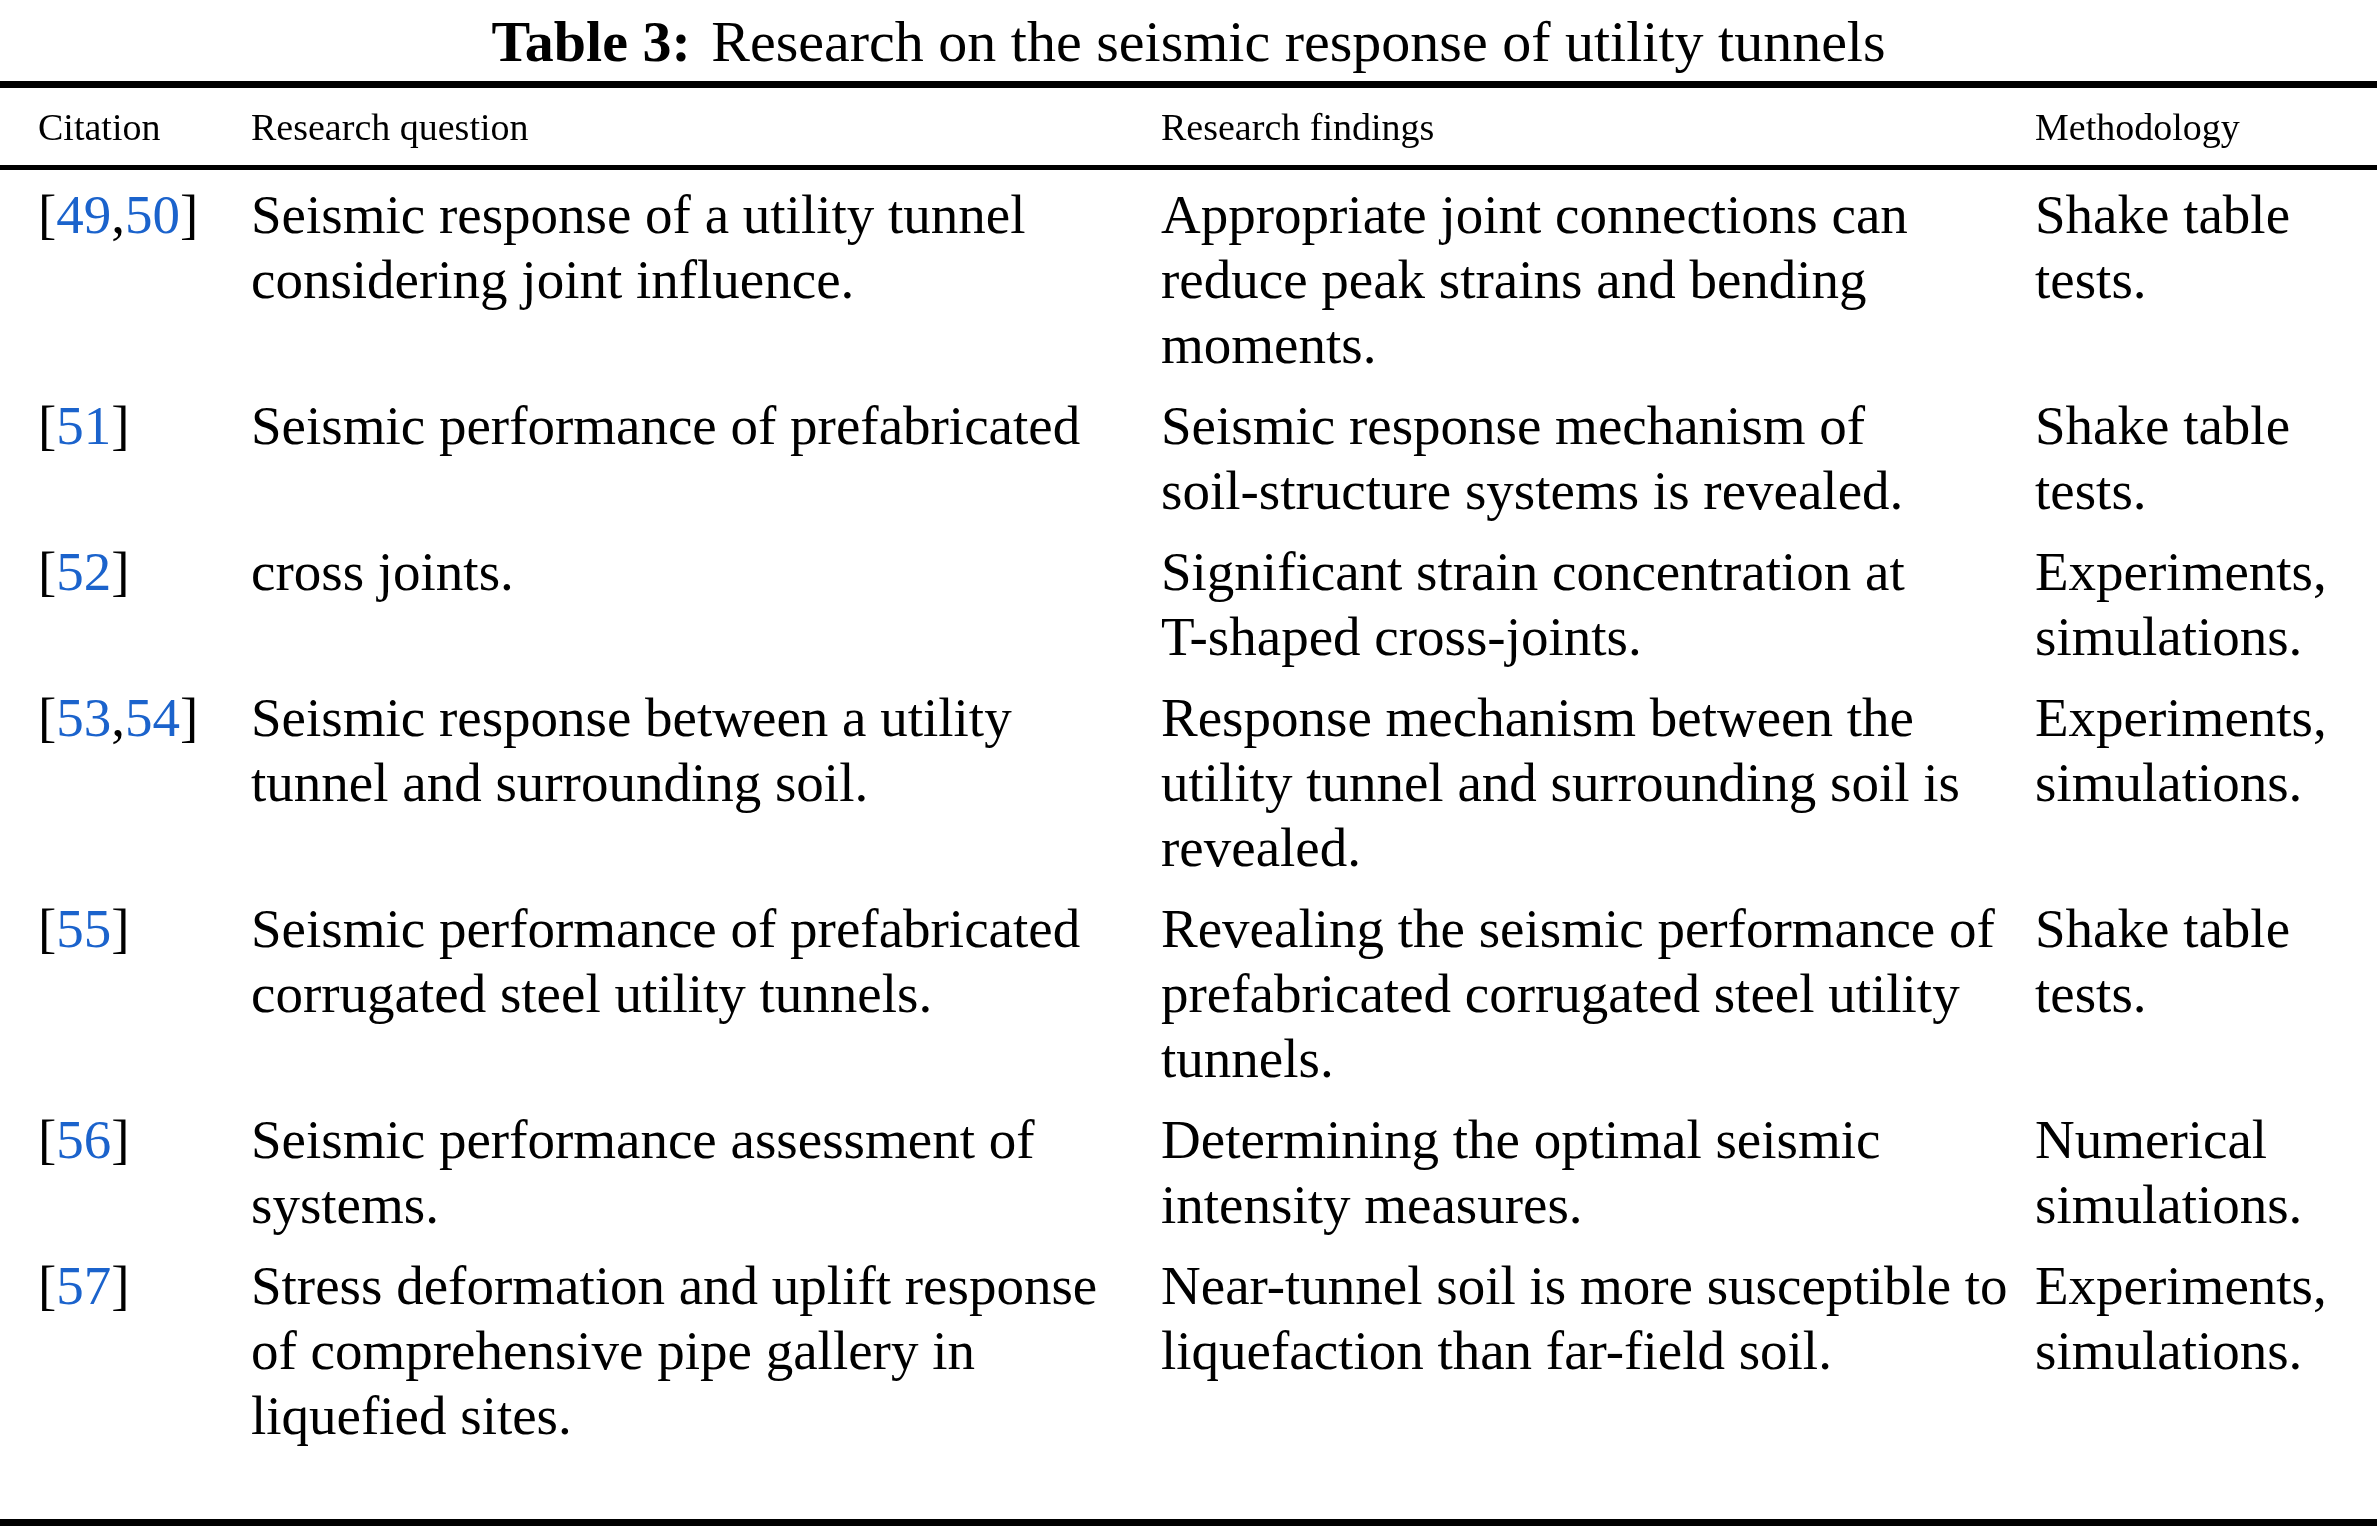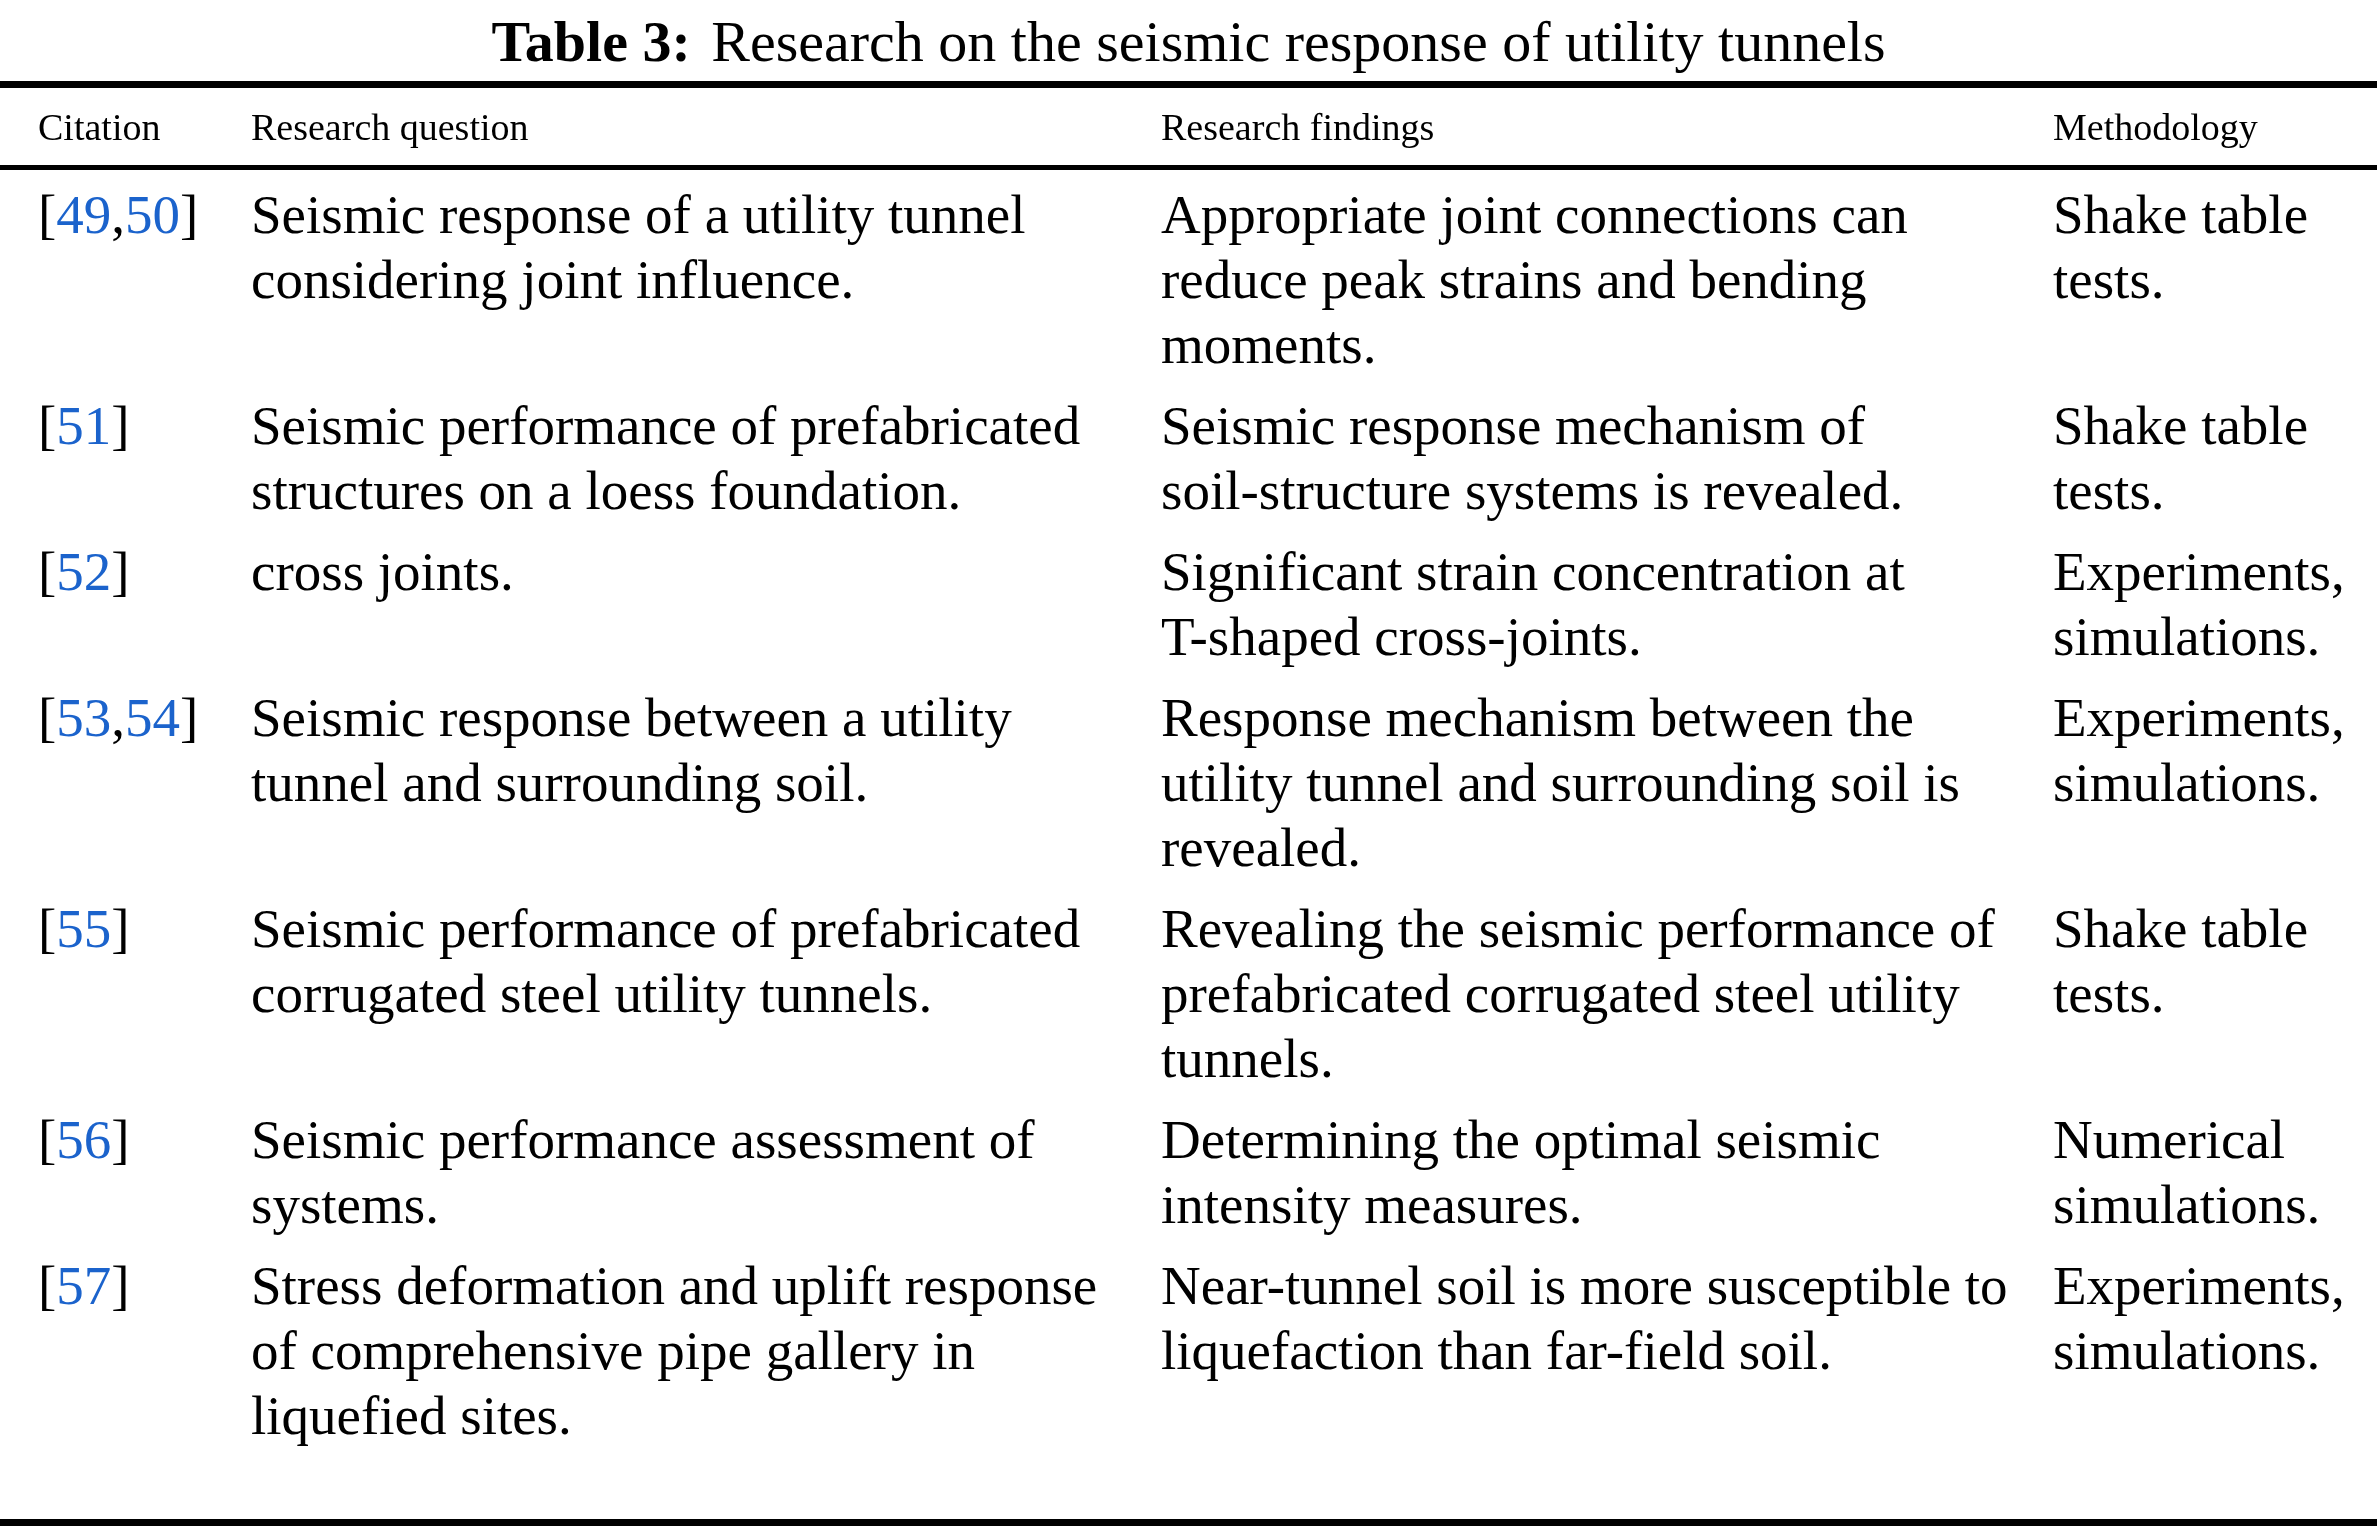--- a/index.html
+++ b/index.html
@@ -42,21 +42,21 @@
   .row {
     display: flex;
     padding-left: 38px;
     padding-bottom: 16px;
     box-sizing: border-box;
   }
   .col      { flex: 0 0 auto; }
   .col-cit  { width: 213px; }
   .col-q    { width: 910px; }
   .col-f    { width: 874px; }
-  .col-m    { width: 316px; margin-left: 18px; }
+  .col-m    { width: 316px; }
   .line {
     height: 65px;
     line-height: 65px;
     white-space: nowrap;
   }
   .cite { color: var(--accent, #1b63cc); text-align: right; }
 </style>
 </head>
 <body>
 
@@ -95,21 +95,20 @@
           <div class="line">Shake table</div>
           <div class="line">tests.</div>
         </div>
       </div>
       <div class="row">
         <div class="col col-cit">
           <div class="line"><span>[</span><span class="cite">51</span><span>]</span></div>
         </div>
         <div class="col col-q">
           <div class="line">Seismic performance of prefabricated</div>
-          <div class="line">structures on a loess foundation.</div>
         </div>
         <div class="col col-f">
           <div class="line">Seismic response mechanism of</div>
           <div class="line">soil-structure systems is revealed.</div>
         </div>
         <div class="col col-m">
           <div class="line">Shake table</div>
           <div class="line">tests.</div>
         </div>
       </div>

